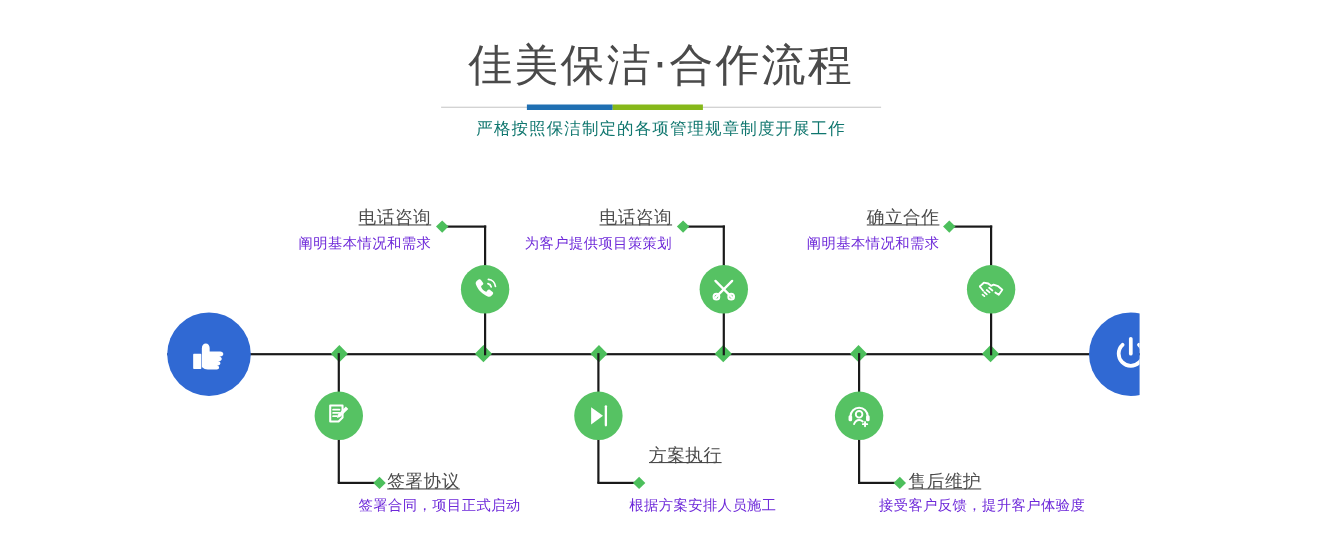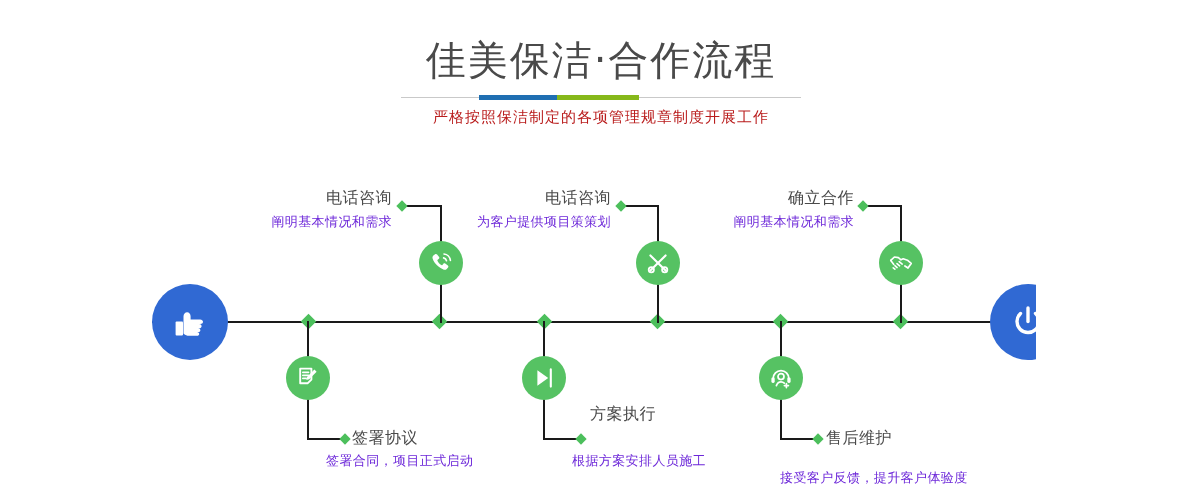--- a/index.html
+++ b/index.html
@@ -70,21 +70,21 @@
     background: #86b81a;
   }
   .page-subtitle {
     position: absolute;
     left: 0;
     top: 106px;
     width: 1202px;
     font-size: 15px;
     line-height: 22px;
     letter-spacing: 1px;
-    color: #b91c1c;
+    color: #0f766e;
     white-space: nowrap;
   }
 
   
   .timeline-axis {
     position: absolute;
     left: 152px;
     top: 321px;
     width: 898px;
     height: 2px;
@@ -140,20 +140,21 @@
   .node-icon svg { display: block; }
 
   
   .label-title {
     position: absolute;
     font-size: 16px;
     line-height: 20px;
     color: #4a4a4a;
     white-space: nowrap;
     letter-spacing: 0.5px;
+    text-decoration: underline;
   }
   .label-desc {
     position: absolute;
     font-size: 13px;
     line-height: 18px;
     color: #6d28d9;
     white-space: nowrap;
     letter-spacing: 0.4px;
   }
   .label-title.right-align,
@@ -307,16 +308,16 @@
           <path d="M5.2 13.5a7.8 7.8 0 0 1 15.6 0" fill="none" stroke="#ffffff" stroke-width="1.8" stroke-linecap="round"></path>
           <rect x="3.4" y="12.4" width="3.3" height="5.6" rx="1.4" fill="#ffffff"></rect>
           <rect x="19.3" y="12.4" width="3.3" height="5.6" rx="1.4" fill="#ffffff"></rect>
           <circle cx="13" cy="11.6" r="3.0" fill="none" stroke="#ffffff" stroke-width="1.7"></circle>
           <path d="M8.4 20.6c0.9-2.5 2.6-3.8 4.6-3.8 1.3 0 2.4 0.5 3.3 1.4" fill="none" stroke="#ffffff" stroke-width="1.7" stroke-linecap="round"></path>
           <path d="M18.4 18.6v4.0M16.4 20.6h4.0" stroke="#ffffff" stroke-width="1.7" stroke-linecap="round"></path>
         </svg>
       </span>
     </div>
     <div class="label-title" style="left:826px; top:428px;">售后维护</div>
-    <div class="label-desc" style="left:780px; top:452px;margin-top:17px;">接受客户反馈，提升客户体验度</div>
+    <div class="label-desc" style="left:799px; top:452px;">接受客户反馈，提升客户体验度</div>
   </div>
 
 </div>
 
 </body></html>

